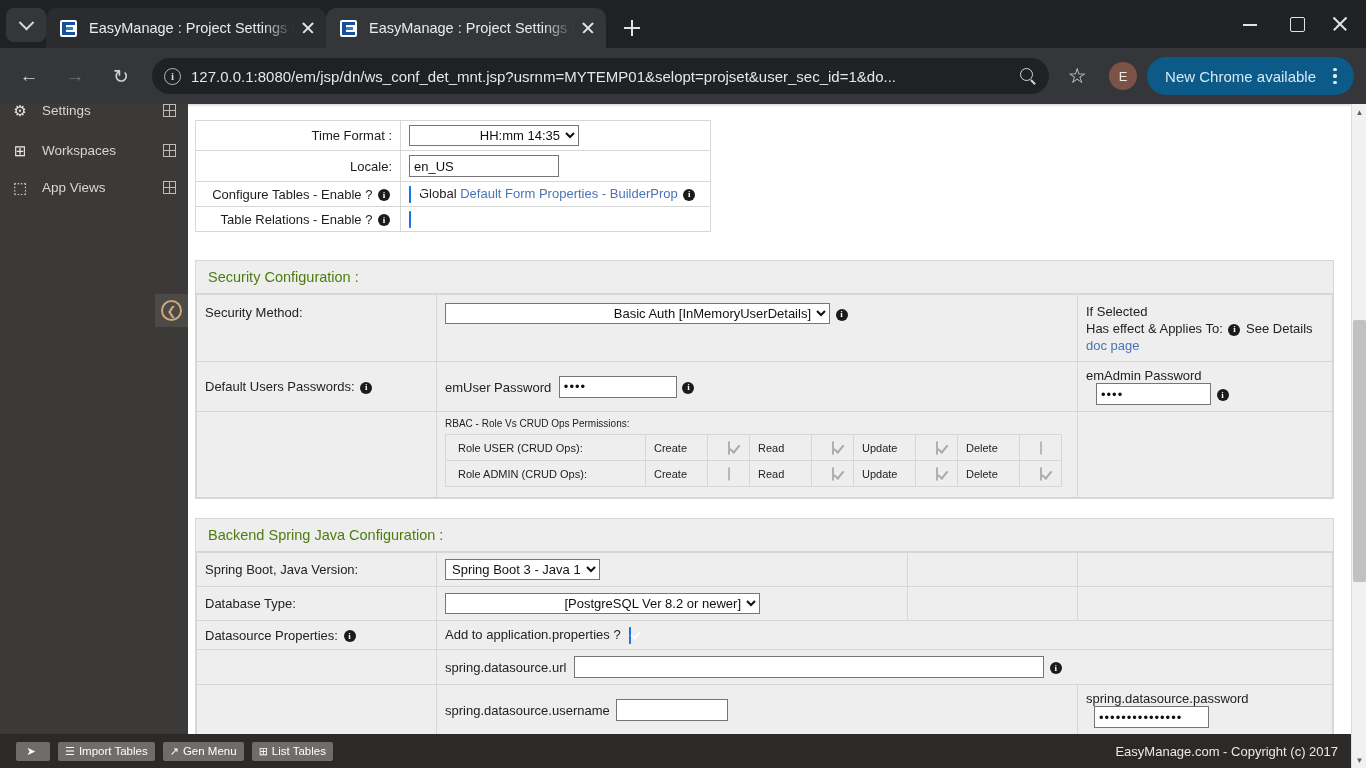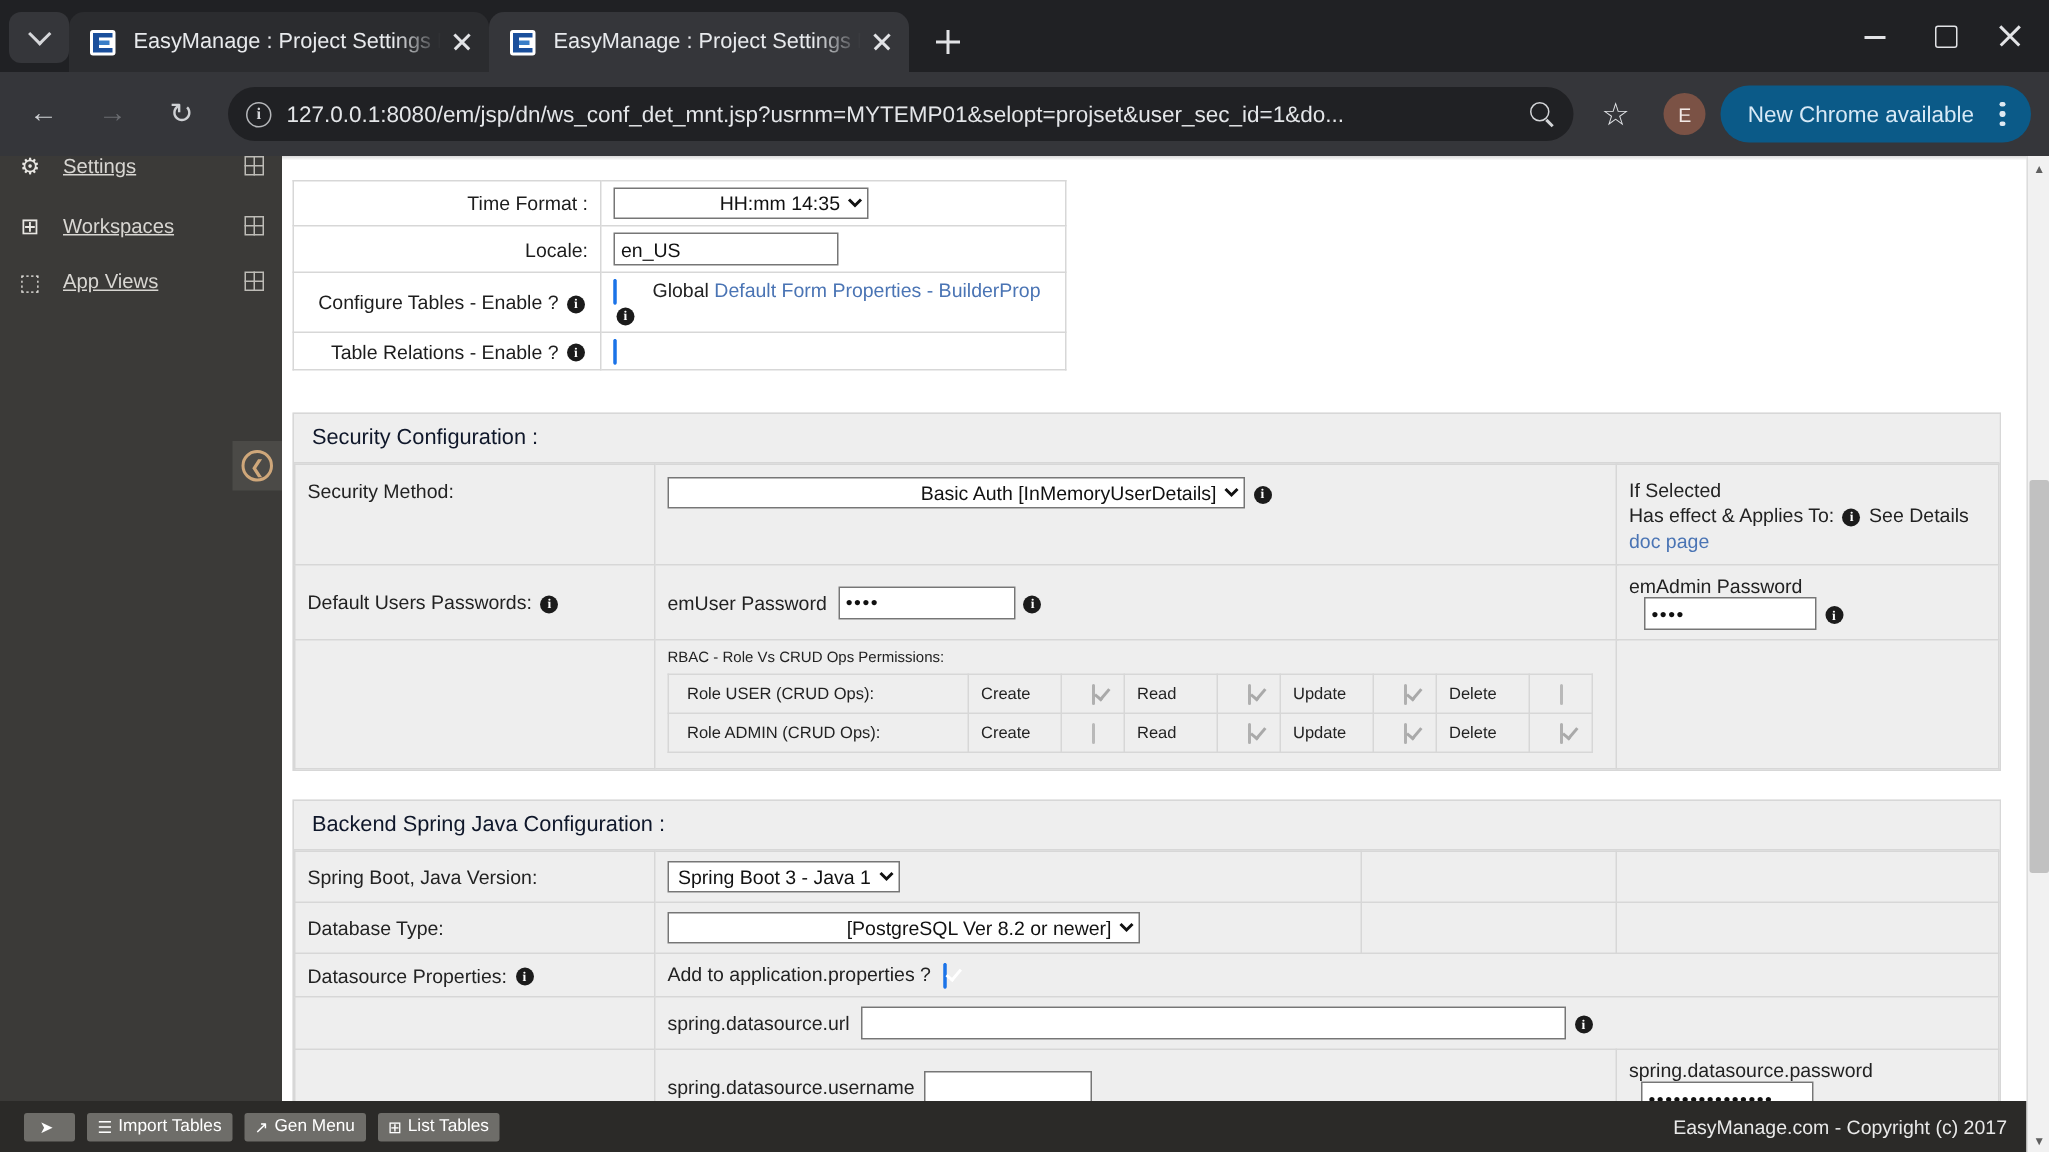--- a/index.html
+++ b/index.html
@@ -204,21 +204,21 @@
     display: flex; align-items: center;
     height: 31px; padding: 0 12px 0 10px;
     color: #d8d6d2; font-size: 13.5px;
   }
   .side-icon {
     width: 20px; height: 20px; flex: 0 0 20px;
     margin-right: 12px;
     display: flex; align-items: center; justify-content: center;
     color: #e8e6e2; font-size: 15px;
   }
-  .side-label { flex: 1 1 auto; white-space: nowrap; text-decoration: underline; }
+  .side-label { flex: 1 1 auto; white-space: nowrap; }
   .side-grid {
     width: 13px; height: 13px; flex: 0 0 13px;
     border: 1.3px solid #bdbbb6;
     position: relative;
   }
   .side-grid::before {
     content: ""; position: absolute; left: 4.5px; top: -1.3px;
     width: 1.3px; height: 13px; background: #bdbbb6;
   }
   .side-grid::after {
@@ -304,21 +304,21 @@
   a.lnk { color: #4a74b4; text-decoration: none; }
 
   
   .panel {
     border: 1px solid #d7d7d7;
     background: #eeeeee;
     margin-top: 28px;
     width: 1139px;
   }
   .panel-title {
-    font-size: 14.5px; color: #0f172a;
+    font-size: 14.5px; color: #4d7c0f;
     padding: 8px 0 8px 12px;
     border-bottom: 1px solid #d7d7d7;
     background: #eeeeee;
   }
   table.grid { width: 100%; border-collapse: collapse; font-size: 13px; color: #222; }
   table.grid td { border: 1px solid #d7d7d7; padding: 6px 8px; vertical-align: middle; background: #eeeeee; }
   table.grid td.c1 { width: 240px; }
   table.grid td.c2 { }
   table.grid td.c3 { width: 170px; }
   table.grid td.c4 { width: 255px; }
@@ -487,21 +487,21 @@
             <input class="txt" style="width: 150px;" value="en_US">
           </td>
         </tr>
         <tr>
           <td class="lbl">
             <span>Configure Tables - Enable ?</span>
             <span class="info-i">i</span>
           </td>
           <td class="val">
             <span class="cbx on"></span>
-            <span style="margin-left:24px">Global</span>
+            <span style="margin-left:8px">Global</span>
             <a class="lnk" href="#">Default Form Properties - BuilderProp</a>
             <span class="info-i">i</span>
           </td>
         </tr>
         <tr>
           <td class="lbl">
             <span>Table Relations - Enable ?</span>
             <span class="info-i">i</span>
           </td>
           <td class="val">

